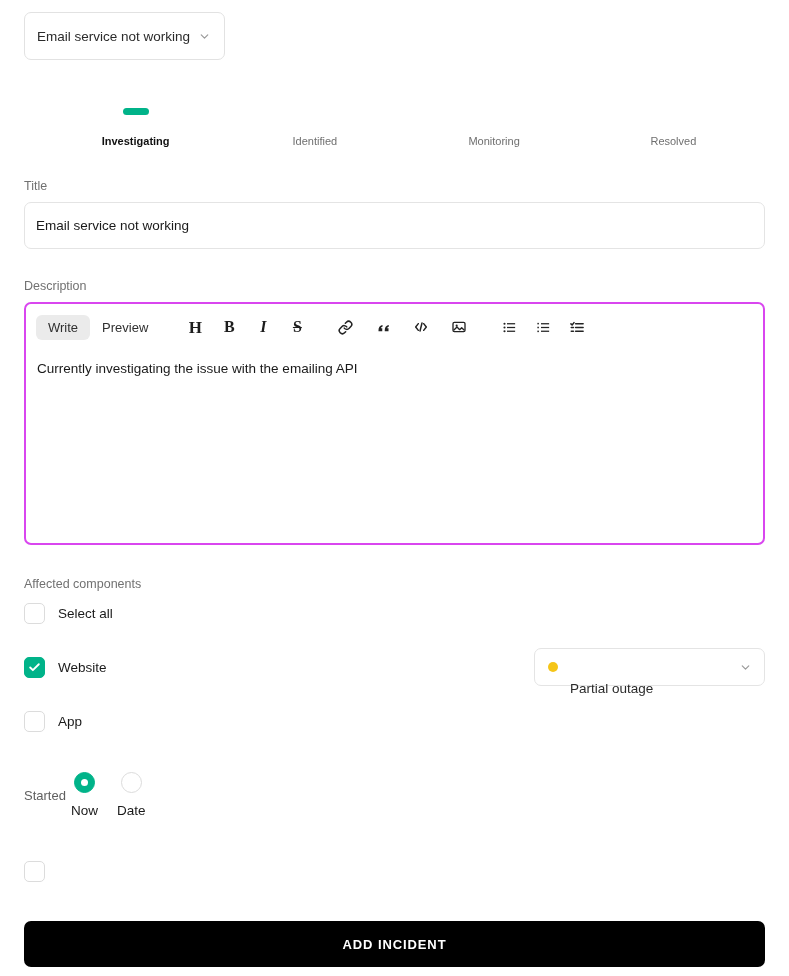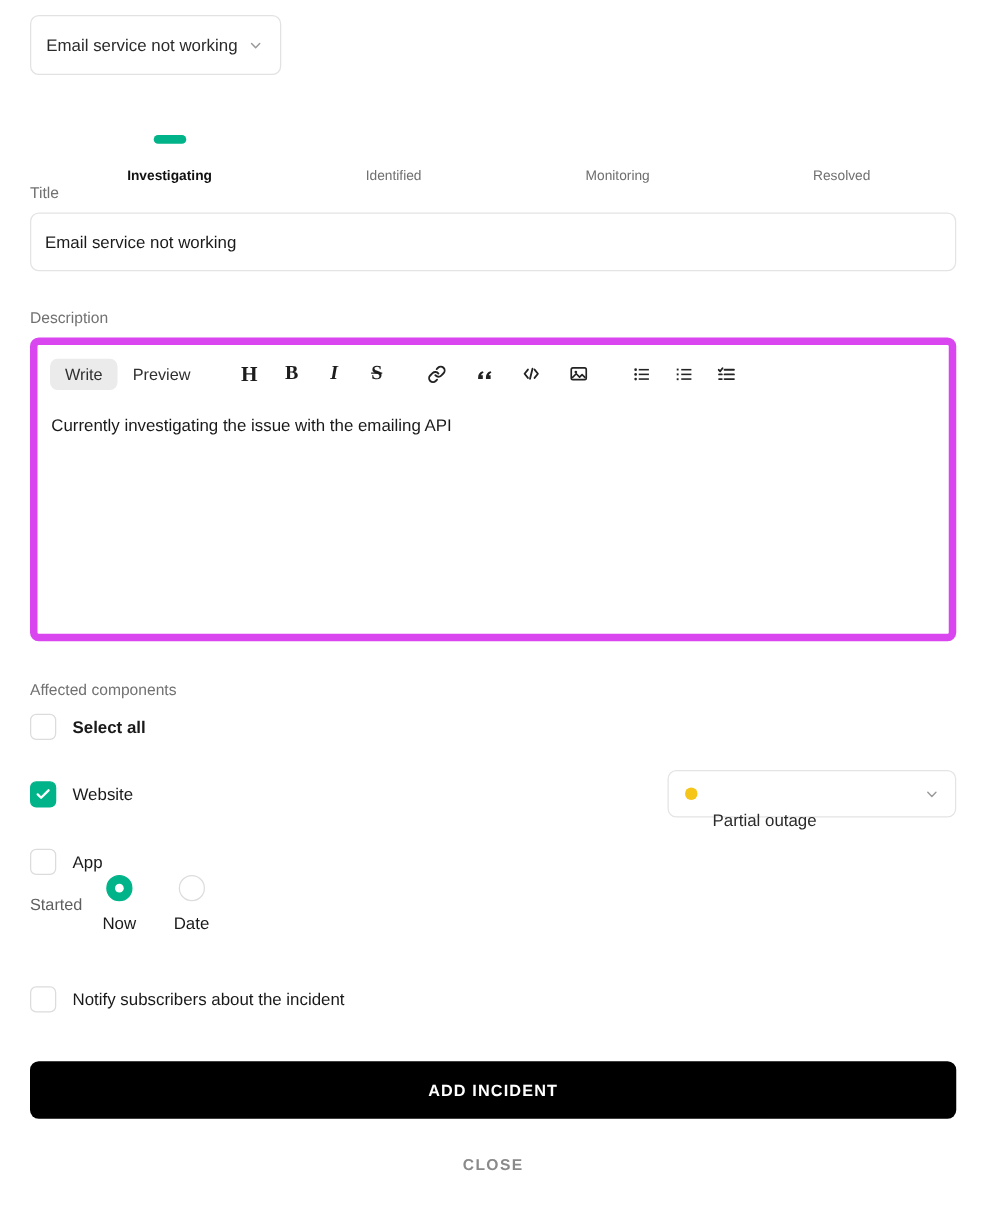--- a/index.html
+++ b/index.html
@@ -94,40 +94,40 @@
     color: #111;
     font-weight: bold;
   }
 
   
   .field-label {
     font-size: 12.5px;
     color: #717171;
     margin-bottom: 9px;
   }
-  .block-title { }
+  .block-title { margin-top: 32px; }
 
   .text-input {
     height: 47px;
     box-sizing: border-box;
     border: 1px solid #e4e4e4;
     border-radius: 7px;
     background: #fff;
     display: flex;
     align-items: center;
     padding: 0 11px;
     font-size: 13.5px;
     color: #1a1a1a;
     cursor: text;
   }
 
   .block-desc { margin-top: 30px; }
 
   .editor {
-    border: 6px solid #d946ef;
+    border: 2px solid #d946ef;
     border-radius: 7px;
     background: #fff;
     height: 243px;
     box-sizing: border-box;
     overflow: hidden;
   }
   .editor-toolbar {
     display: flex;
     align-items: center;
     height: 46px;
@@ -206,21 +206,21 @@
     align-items: center;
     justify-content: center;
   }
   .checkbox.checked {
     background: #00b389;
     border-color: #00b389;
   }
   .checkbox svg { display: none; }
   .checkbox.checked svg { display: block; color: #fff; }
   .cmp-label { font-size: 13.5px; color: #1a1a1a; }
-  .cmp-label.strong { font-weight: bold; }
+  .cmp-label.strong { font-weight: normal; }
 
   .status-select {
     width: 231px;
     height: 38px;
     box-sizing: border-box;
     border: 1px solid #e4e4e4;
     border-radius: 7px;
     background: #fff;
     display: flex;
     align-items: center;
@@ -233,23 +233,24 @@
     width: 10px;
     height: 10px;
     border-radius: 50%;
     flex: none;
     margin-right: 12px;
   }
   .status-text { flex: 1 1 auto; margin-top: 43px; }
 
   
   .block-started {
-    display: flex;
-    align-items: center;
-    gap: 16px;
+    margin-top: 40px;
+    display: flex;
+    align-items: center;
+    gap: 5px;
   }
   .started-label { font-size: 13px; color: #5f5f5f; }
   .radio-item {
     display: flex;
     align-items: center;
     gap: 10px;
     cursor: pointer;
     flex-direction: column;
   }
   .radio-item + .radio-item { margin-left: 14px; }
@@ -499,19 +500,18 @@
     <div class="radio-item">
       <span class="radio"></span>
       <span class="radio-label">Date</span>
     </div>
   </div>
 
   <div class="block-notify">
     <div class="checkbox">
       
     </div>
-    <div class="notify-label">Notify subscribers about the incident</div>
   </div>
 
   <div class="submit-btn" style="background: rgb(0, 0, 0);">ADD INCIDENT</div>
   <div class="close-btn">CLOSE</div>
 
 </div>
 
 </body></html>

